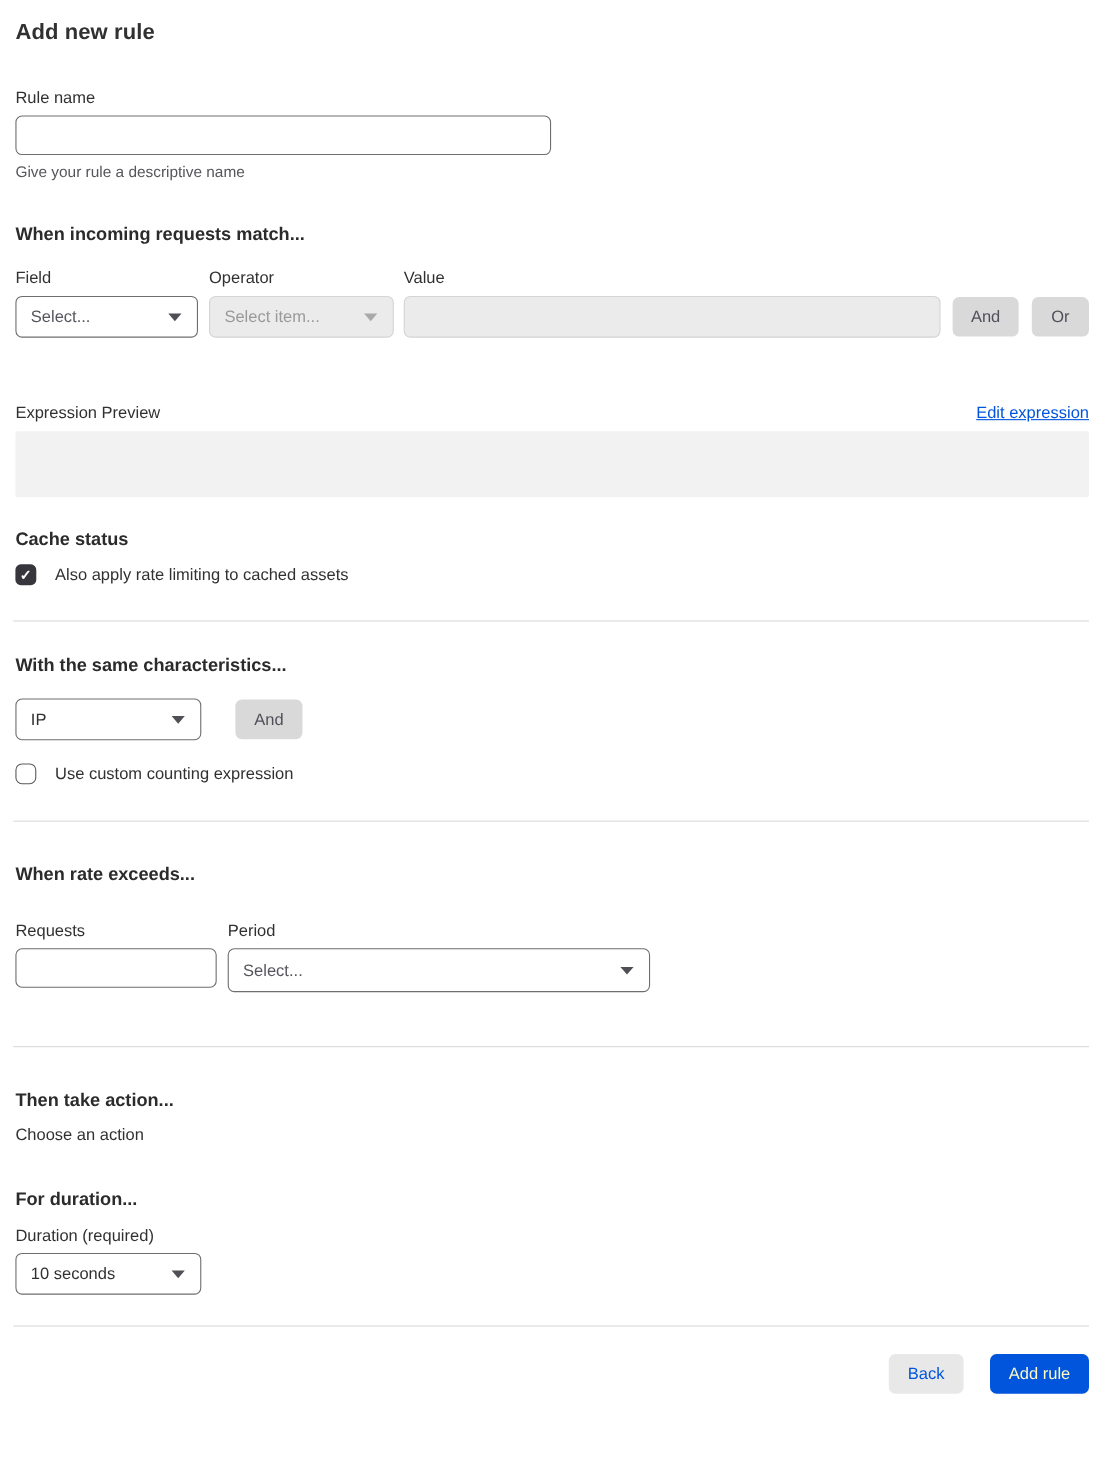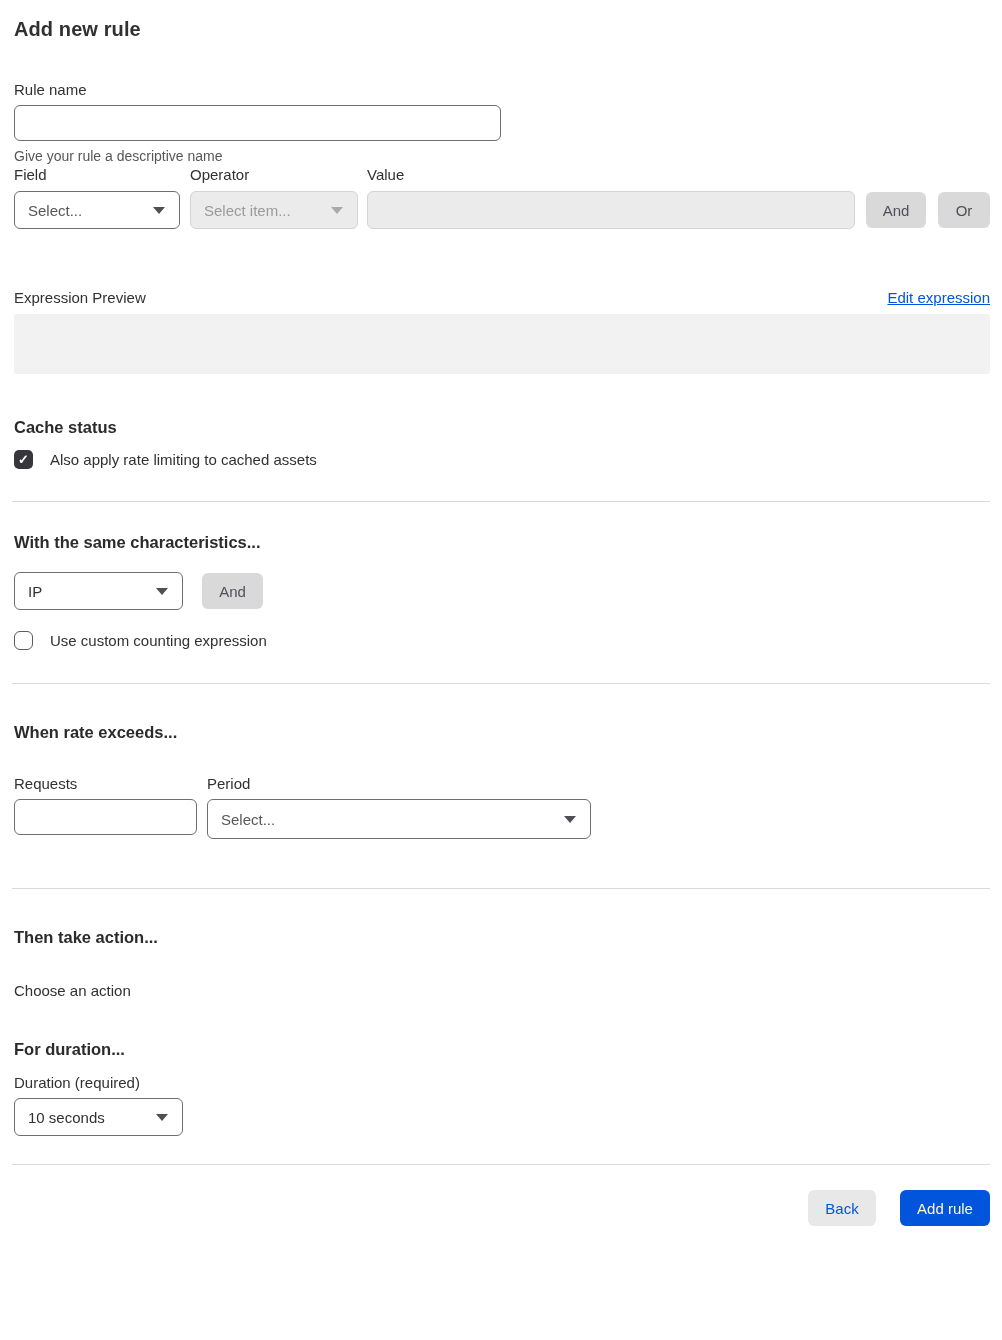--- a/index.html
+++ b/index.html
@@ -98,21 +98,21 @@
     font-family: "Liberation Sans", sans-serif;
     font-size: 15px;
     cursor: pointer;
     padding: 0 16px;
   }
   .btn-gray { background: #d9d9d9; color: #50505a; }
   .btn-light { background: #e8e8e8; color: #0055dc; }
   .btn-primary { background: #0055dc; color: #fef9c3; }
 
   
-  .match-grid { display: flex; }
+  .match-grid { display: flex; margin-top: 18px; }
   .col-field    { width: 166px; margin-right: 10px; }
   .col-operator { width: 168px; margin-right: 9px; }
   .col-value    { width: 488px; margin-right: 11px; }
   .col-label { margin-bottom: 6px; }
   .col-btn { display: flex; align-items: flex-end; padding-bottom: 1px; }
   .btn-and { width: 60px; margin-right: 12px; }
   .btn-or  { width: 52px; }
 
   .expr-row {
     margin-top: 58px;
@@ -129,21 +129,21 @@
   .expr-box {
     margin-top: 6px;
     height: 60px;
     background: #f2f2f2;
     border-radius: 2px;
     font-size: 14px;
     color: #313131;
     padding: 8px 10px;
   }
 
-  .heading-cache { margin-top: 42px; }
+  .heading-cache { margin-top: 27px; }
   .check-row {
     display: flex;
     align-items: center;
     margin-top: 12px;
   }
   .checkbox {
     width: 19px; height: 19px;
     border-radius: 5px;
     flex: 0 0 auto;
     cursor: pointer;
@@ -170,34 +170,34 @@
     border-top: 1px solid #d9d9d9;
     height: 0;
     margin-left: -2px;
   }
   .div-1 { margin-top: 32px; }
   .div-2 { margin-top: 33px; }
   .div-3 { margin-top: 49px; }
   .div-4 { margin-top: 28px; }
 
   .heading-char { margin-top: 29px; }
-  .char-row { display: flex; align-items: center; margin-top: 19px; }
+  .char-row { display: flex; align-items: center; margin-top: 19px; gap: 12px; }
   .char-select { width: 169px; }
   .char-and { width: 61px; margin-left: 19px; }
   .char-check { margin-top: 21px; }
 
   .heading-rate { margin-top: 37px; }
   .rate-grid { display: flex; margin-top: 30px; }
   .col-requests { width: 183px; margin-right: 10px; }
   .col-period { width: 384px; }
   .rate-label { margin-bottom: 5px; }
   .requests-input { height: 36px; margin-top: 2px; }
 
   .heading-action { margin-top: 37px; }
-  .action-label { margin-top: 32px; }
+  .action-label { margin-top: 10px; }
   .action-select { margin-top: 5px; width: 337px; }
 
   .heading-duration { margin-top: 37px; }
   .duration-label { margin-top: 12px; }
   .duration-select { margin-top: 5px; width: 169px; }
 
   .footer-row {
     margin-top: 25px;
     display: flex;
     justify-content: flex-end;
@@ -210,20 +210,21 @@
 <body>
 
 <div class="wrap">
 
   <h1 class="page-title">Add new rule</h1>
 
   <div class="field-label" style="margin-top:38px;">Rule name</div>
   <input class="text-input" style="margin-top: 5px; width: 487px; height: 36px;" type="text" value="">
   <div class="helper-text">Give your rule a descriptive name</div>
 
+  <h2 class="section-heading" style="margin-top:38px;">When incoming requests match...</h2>
 
   <div class="match-grid">
     <div class="col-field">
       <div class="field-label col-label">Field</div>
       <div class="select">
         <span class="placeholder">Select...</span>
         <span class="chevron"></span>
       </div>
     </div>
     <div class="col-operator">

